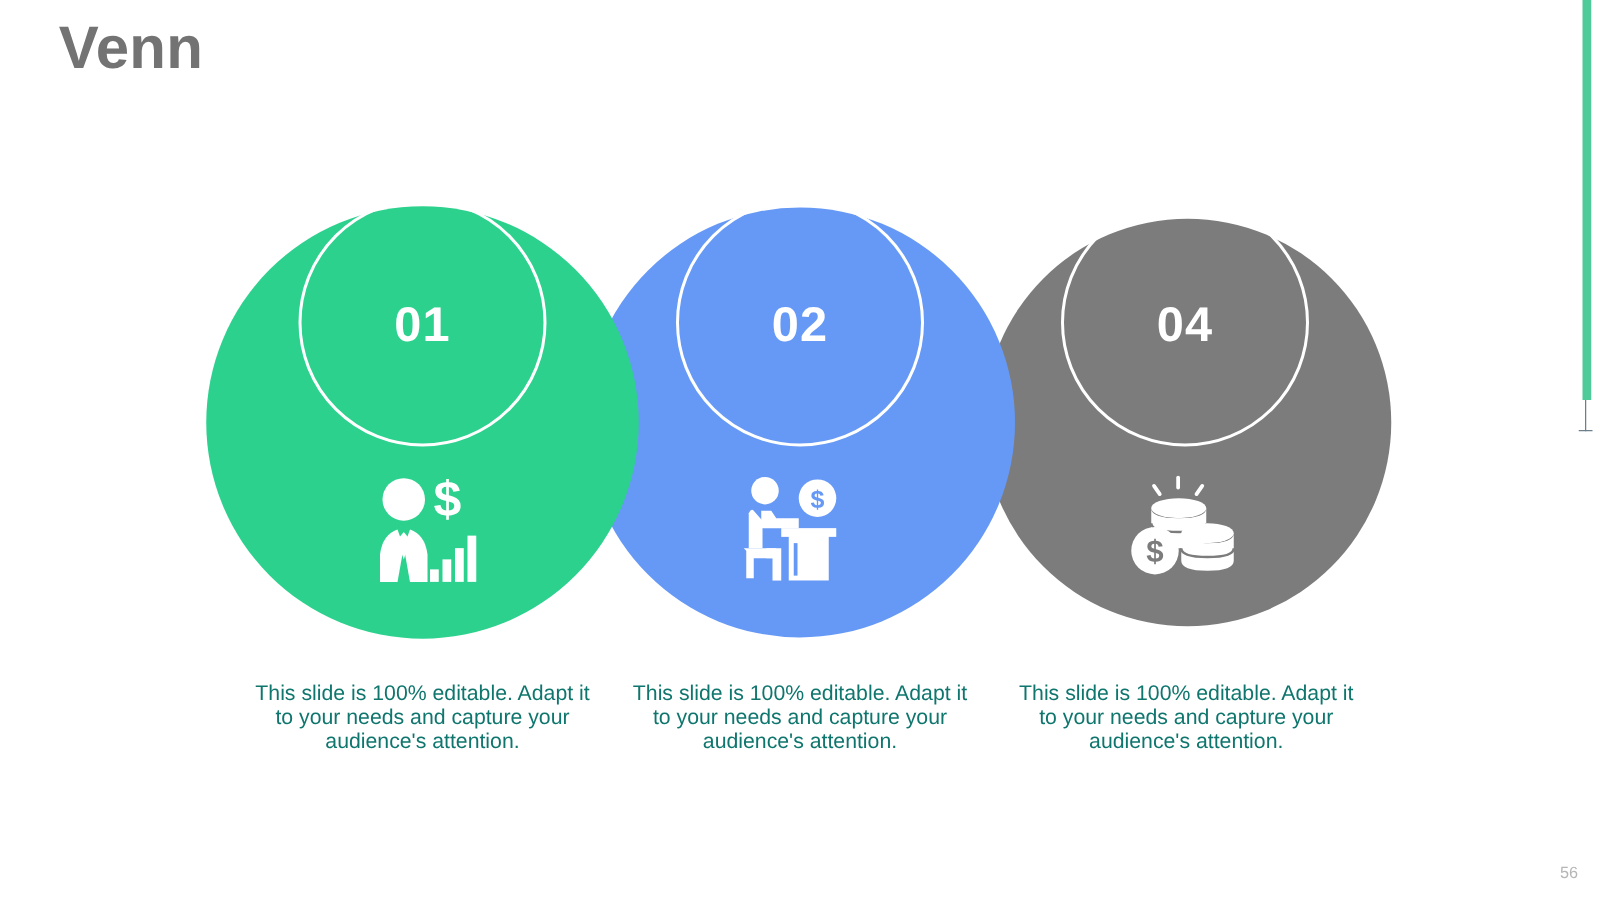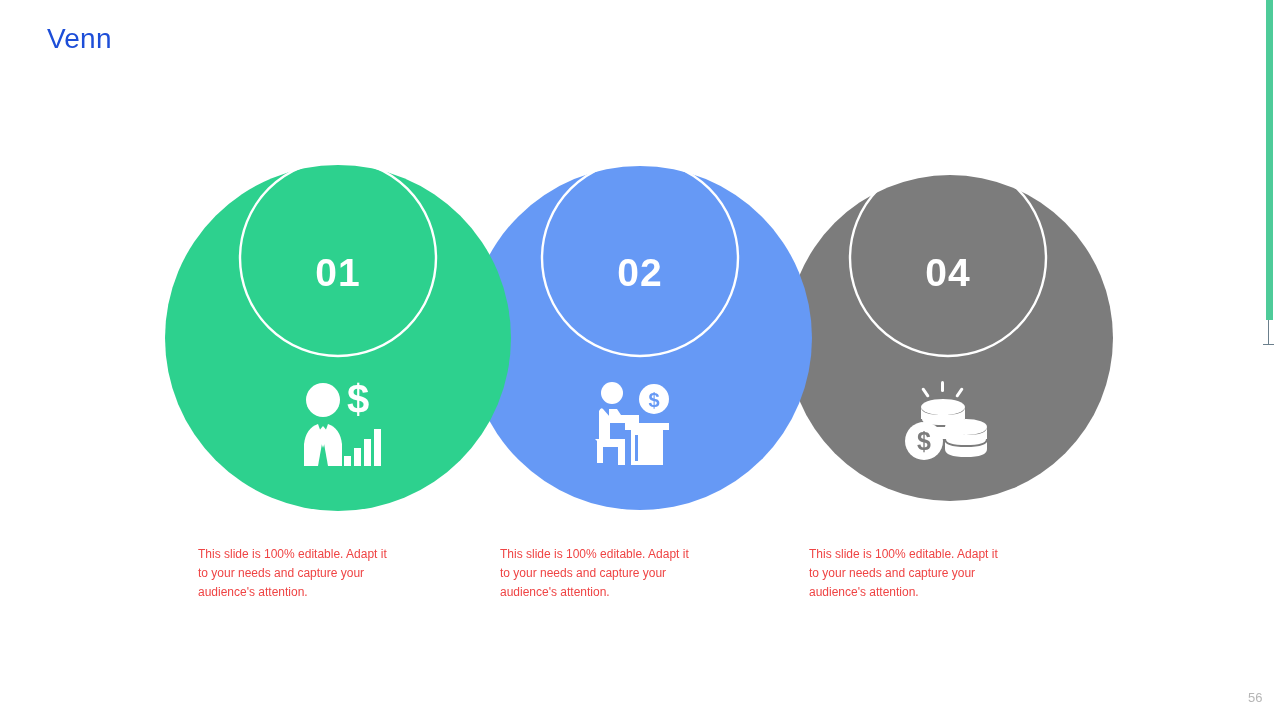--- a/index.html
+++ b/index.html
@@ -20,23 +20,23 @@
     position: absolute;
     inset: 0;
     background: #ffffff;
   }
 
   
   #page-title {
     position: absolute;
     left: 47px;
     top: 16px;
-    font-size: 28px;
-    font-weight: 400;
-    color: #1d4ed8;
+    font-size: 48px;
+    font-weight: 700;
+    color: #737373;
     letter-spacing: 0.2px;
     line-height: 46px;
     white-space: nowrap;
   }
 
   
   #venn-group {
     position: absolute;
     left: 0;
     top: 0;
@@ -53,37 +53,36 @@
     position: absolute;
     font-size: 39px;
     font-weight: bold;
     color: #ffffff;
     letter-spacing: 1px;
     text-align: right;
     line-height: 1;
     transform: translate(-50%, -50%);
     white-space: nowrap;
     pointer-events: none;
-    margin-top: 12px;
   }
 
   .venn-icon {
     position: absolute;
     transform: translate(-50%, -50%);
     pointer-events: none;
   }
 
   
   .caption {
     position: absolute;
     width: 280px;
-    text-align: left;
-    font-size: 12px;
+    text-align: center;
+    font-size: 17px;
     line-height: 19px;
-    color: #ef4444;
+    color: #0f766e;
     white-space: pre-line;
   }
   #caption-1 { left: 198px; top: 545px; }
   #caption-2 { left: 500px; top: 545px; }
   #caption-3 { left: 809px; top: 545px; }
 
   
   #edge-accent-bar {
     position: absolute;
     left: 1266px;

